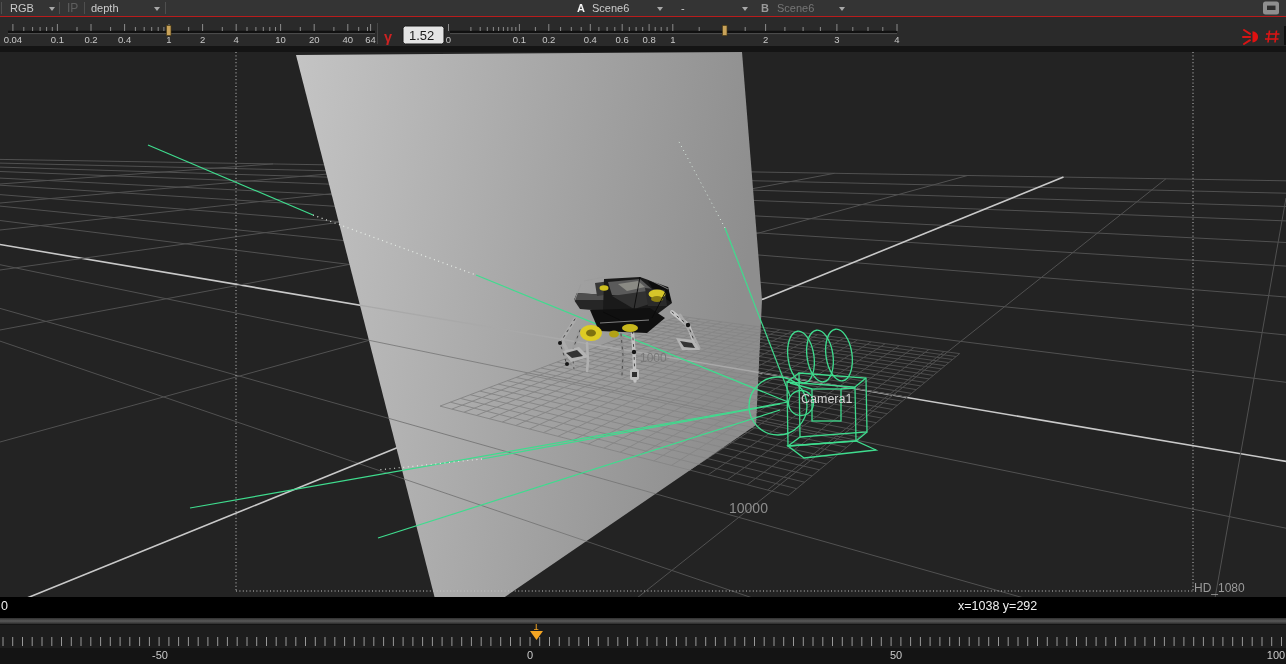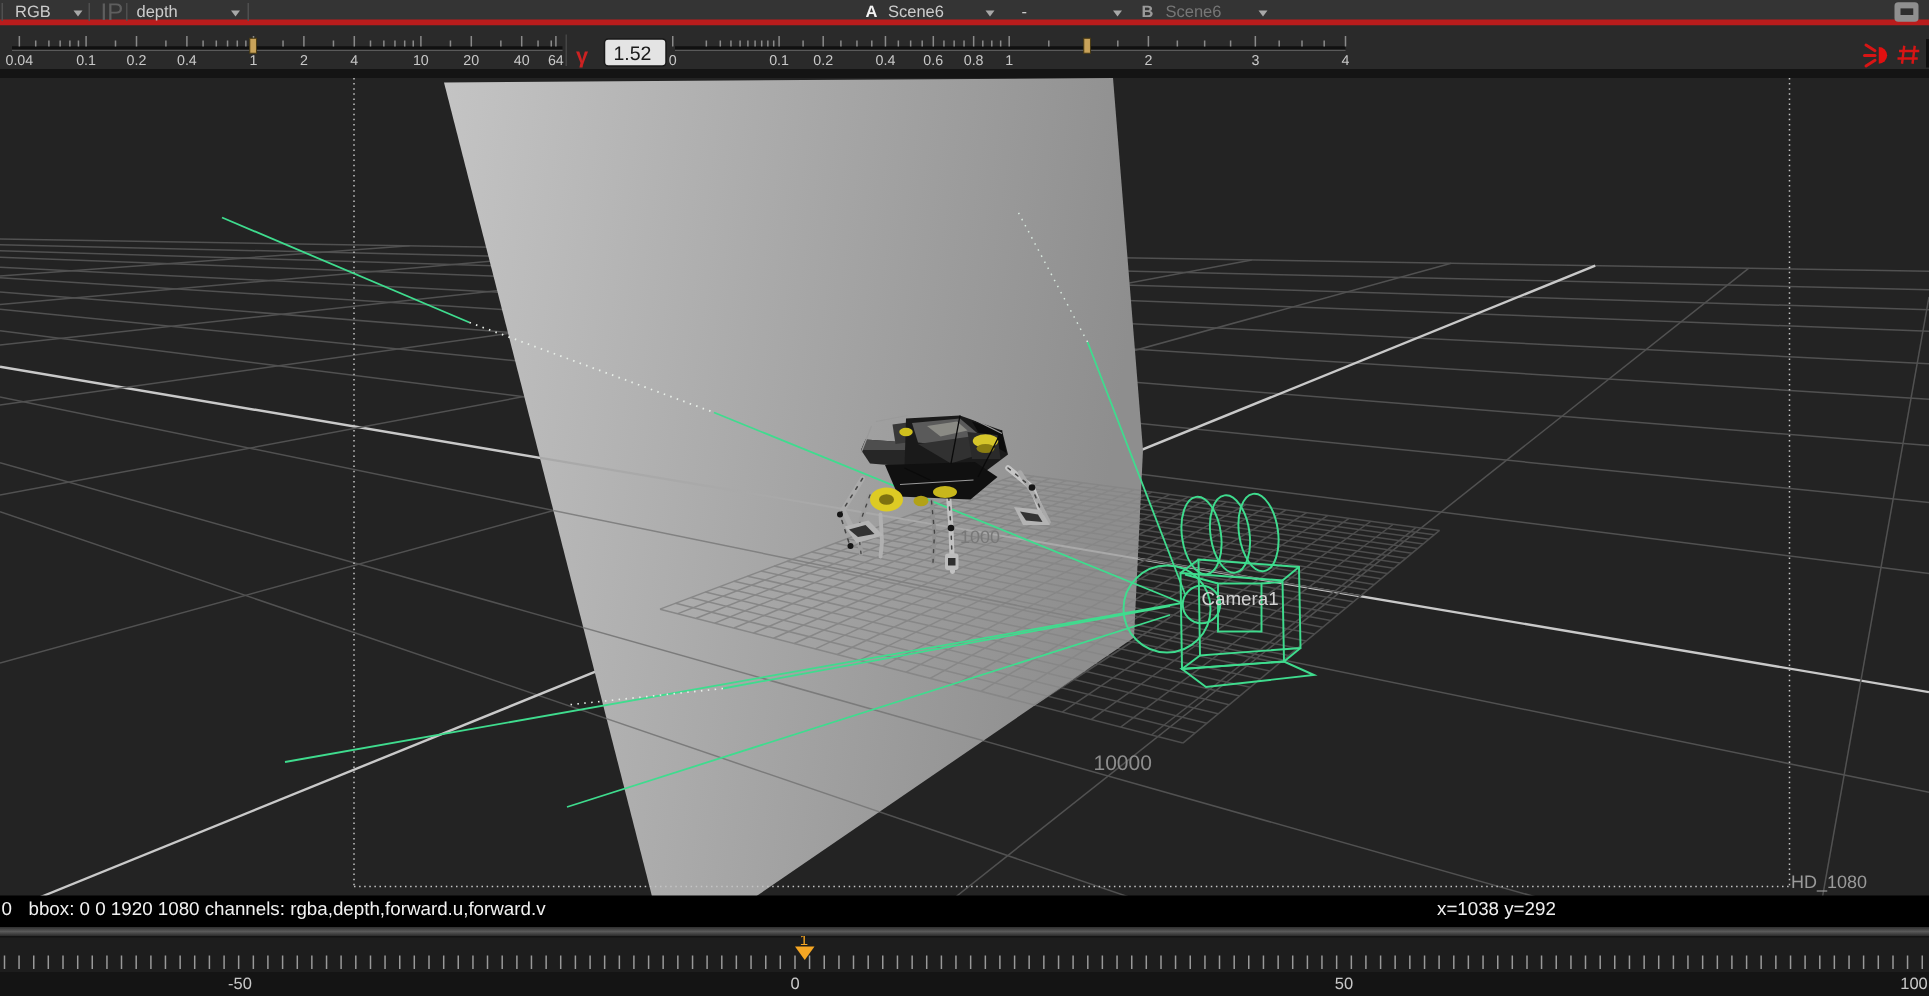--- a/index.html
+++ b/index.html
@@ -1,29 +1,29 @@
 <!DOCTYPE html>
 <html><head><meta charset="utf-8"><style>
 *{margin:0;padding:0;box-sizing:border-box}
 body{width:1286px;height:664px;font-family:"Liberation Sans",sans-serif;background:#232323;overflow:hidden;position:relative}
-.bar1{position:absolute;left:0;top:0;width:1286px;height:17px;background:#343434;border-bottom:4px solid #b91c1c}
+.bar1{position:absolute;left:0;top:0;width:1286px;height:17px;background:#343434;border-bottom:1px solid #b91c1c}
 .bar1 span{position:absolute;top:2px;font-size:11px;color:#cccccc;line-height:13px}
 .bar2{position:absolute;left:0;top:17px;width:1286px;height:29px;background:#2a2a2a}
 .gap{position:absolute;left:0;top:46px;width:1286px;height:6px;background:#141414}
 .status{position:absolute;left:0;top:597px;width:1286px;height:21px;background:#000;color:#f0f0f0;font-size:12.5px}
 .tlwrap{position:absolute;left:0;top:620px;width:1286px;height:44px;background:#161616}
 .sep{position:absolute;top:618px;left:0;width:1286px;height:6px;background:linear-gradient(#2e2e2e,#5a5a5a 50%,#2b2b2b)}
 svg{position:absolute;left:0;top:0}
 .caret{width:0;height:0;border-left:3.5px solid transparent;border-right:3.5px solid transparent;border-top:4.5px solid #a8a8a8;display:block}
 </style></head><body>
 
 <div class="bar1">
  <span style="left:10px">RGB</span>
     <span class="caret" style="left:49px;top:7px"></span>
- <span style="left:67px;color:#5e5e5e;font-weight:normal;font-size:16px">IP</span>
+ <span style="left:67px;color:#5e5e5e;font-weight:normal;font-size:12px">IP</span>
  <span style="left:91px">depth</span>
     <span class="caret" style="left:154px;top:7px"></span>
  <span style="left:577px;font-weight:bold;color:#f2f2f2">A</span>
  <span style="left:592px">Scene6</span>
     <span class="caret" style="left:657px;top:7px"></span>
  <span style="left:681px">-</span>
     <span class="caret" style="left:742px;top:7px"></span>
  <span style="left:761px;font-weight:bold;color:#9a9a9a">B</span>
  <span style="left:777px;color:#767676">Scene6</span>
     <span class="caret" style="left:839px;top:7px"></span>
@@ -401,21 +401,20 @@
  </g>
 
  <text x="801" y="403" font-size="12.5" fill="#d4d4d4">Camera1</text>
  <text x="640" y="362" font-size="12" fill="#787878">1000</text>
  <text x="729" y="513" font-size="14" fill="#8d8d8d">10000</text>
  <text x="1194" y="592" font-size="12" fill="#9a9a9a">HD_1080</text>
 </svg>
 
 <div class="status">
  <span style="position:absolute;left:1px;top:2px">0</span>
- <span style="position:absolute;left:19px;top:2px">bbox: 0 0 1920 1080 channels: rgba,depth,forward.u,forward.v</span>
  <span style="position:absolute;left:958px;top:2px">x=1038 y=292</span>
 </div>
 
 <div class="tlwrap">
  <svg width="1286" height="44" viewBox="0 620 1286 44">
   <rect x="0" y="620" width="1286" height="44" fill="#141414"></rect>
   <rect x="0" y="625" width="1286" height="23" fill="#1d1d1d"></rect>
   <line x1="3.0" y1="637" x2="3.0" y2="646" stroke="#999999" stroke-width="1"></line>
       <line x1="12.7" y1="637" x2="12.7" y2="646" stroke="#999999" stroke-width="1"></line>
       <line x1="22.5" y1="637" x2="22.5" y2="646" stroke="#999999" stroke-width="1"></line>

